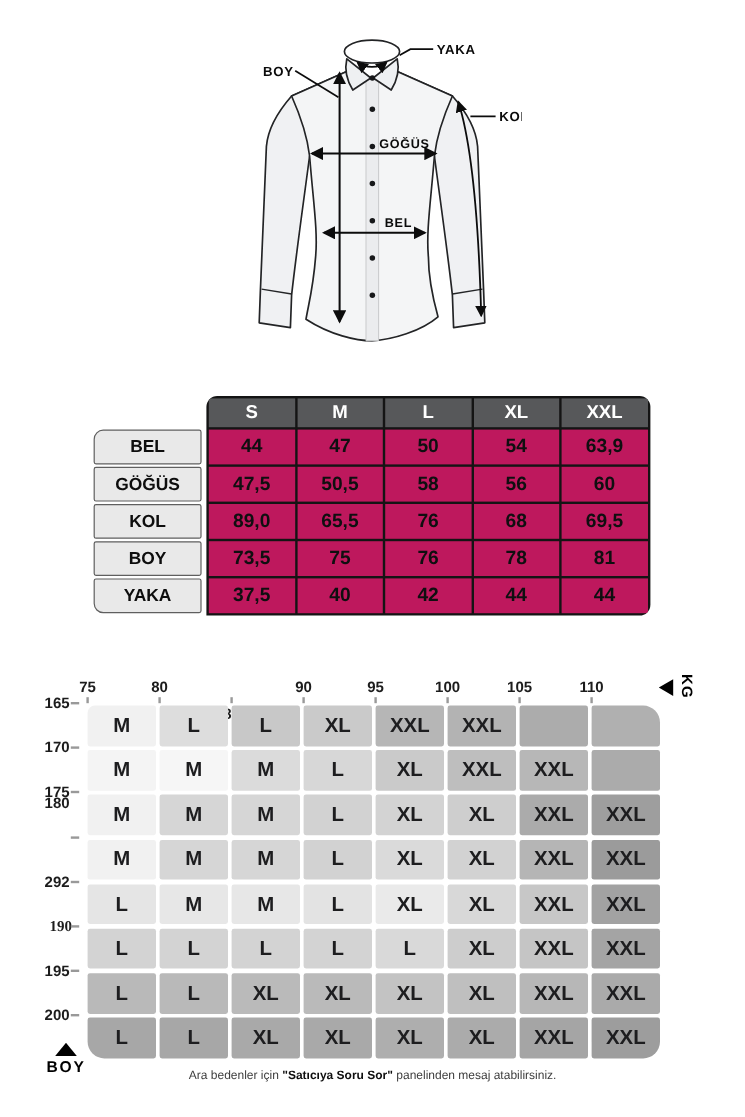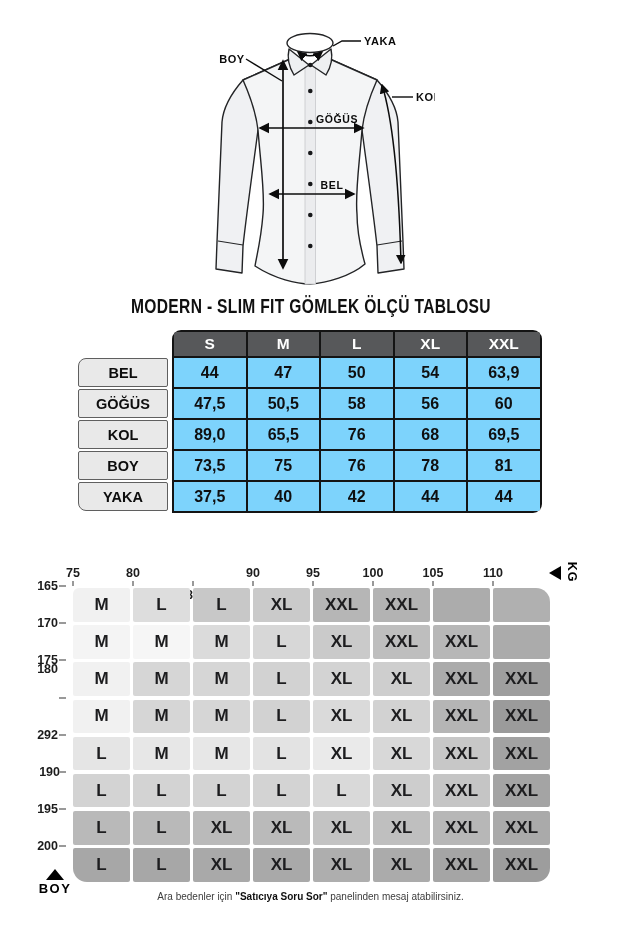--- a/index.html
+++ b/index.html
@@ -13,21 +13,21 @@
   #title1{top:295px;}
   #title2{top:535px;}
 
   
   #size-table{position:absolute;left:78px;top:330px;width:466px;height:184px;}
   #size-grid{position:absolute;left:94px;top:0;display:grid;
       grid-template-columns:repeat(5,71.5px);grid-template-rows:24px repeat(5,29px);
       gap:2px;background:#141414;padding:2px;border-radius:9px 9px 9px 0;overflow:hidden;}
   .sg-h{background:#57585a;color:#fff;font-weight:700;font-size:15.5px;
       display:flex;align-items:center;justify-content:center;}
-  .sg-v{background:#7dd3fc;font-size:16px;font-weight:600;color:#0f0f10;
+  .sg-v{background:#be185d;font-size:16px;font-weight:600;color:#0f0f10;
       display:flex;align-items:center;justify-content:center;}
   #size-labels{position:absolute;left:0;top:28px;width:90px;}
   .sl{height:29px;margin-bottom:2px;background:#e9e9e9;border:1.5px solid #5f5f5f;
       box-sizing:border-box;display:flex;align-items:center;justify-content:center;
       font-weight:700;font-size:14.5px;color:#0d0d0d;border-radius:2px;}
   .sl:first-child{border-top-left-radius:8px;}
   .sl:last-child{border-bottom-left-radius:8px;margin-bottom:0;}
 
   
   #kilo-grid{position:absolute;left:73px;top:588px;display:grid;
@@ -128,23 +128,20 @@
       <g>
         <text class="ann-text" x="47" y="45" font-size="11" text-anchor="middle">BOY</text>
         <text class="ann-text" x="179" y="27" font-size="11" text-anchor="start">YAKA</text>
         <text class="ann-text" x="231" y="83" font-size="11" text-anchor="start">KOL</text>
         <text class="ann-text" x="152" y="105" font-size="10.5" text-anchor="middle">GÖĞÜS</text>
         <text class="ann-text" x="147" y="171" font-size="10.5" text-anchor="middle">BEL</text>
       </g>
     </svg>
   </div>
 
-  <div class="title" id="title1">
-    <span>MODERN - SLIM FIT GÖMLEK ÖLÇÜ TABLOSU</span>
-  </div>
 
   <div id="size-table">
     <div id="size-labels">
         <div class="sl">BEL</div>
         <div class="sl">GÖĞÜS</div>
         <div class="sl">KOL</div>
         <div class="sl">BOY</div>
         <div class="sl">YAKA</div>
       </div>
     <div id="size-grid">
@@ -204,21 +201,21 @@
       <div class="axis-num boy-num" style="left: 18px; top: 579px;">165</div>
       <div class="boy-tickmark" style="left: 59px; top: 585px;"></div>
       <div class="axis-num boy-num" style="left: 18px; top: 616.2px;">170</div>
       <div class="boy-tickmark" style="left: 59px; top: 622.2px;"></div>
       <div class="axis-num boy-num" style="left: 18px; top: 653.4px;">175</div>
       <div class="boy-tickmark" style="left: 59px; top: 659.4px;"></div>
       <div class="axis-num boy-num" style="left: 18px; top: 662px;">180</div>
       <div class="boy-tickmark" style="left: 59px; top: 696.6px;"></div>
       <div class="axis-num boy-num" style="left: 18px; top: 727.8px;">292</div>
       <div class="boy-tickmark" style="left: 59px; top: 733.8px;"></div>
-      <div class="axis-num boy-num" style="left: 20px; top: 765px;">190</div>
+      <div class="axis-num boy-num" style="left: 20px; top: 765px; font-family: Liberation Serif, serif;">190</div>
       <div class="boy-tickmark" style="left: 59px; top: 771px;"></div>
       <div class="axis-num boy-num" style="left: 18px; top: 802.2px;">195</div>
       <div class="boy-tickmark" style="left: 59px; top: 808.2px;"></div>
       <div class="axis-num boy-num" style="left: 18px; top: 839.4px;">200</div>
       <div class="boy-tickmark" style="left: 59px; top: 845.4px;"></div>
     </div>
 
   <div id="kg-marker">
     <div class="tri-left"></div>
     <span class="kg-text">KG</span>

